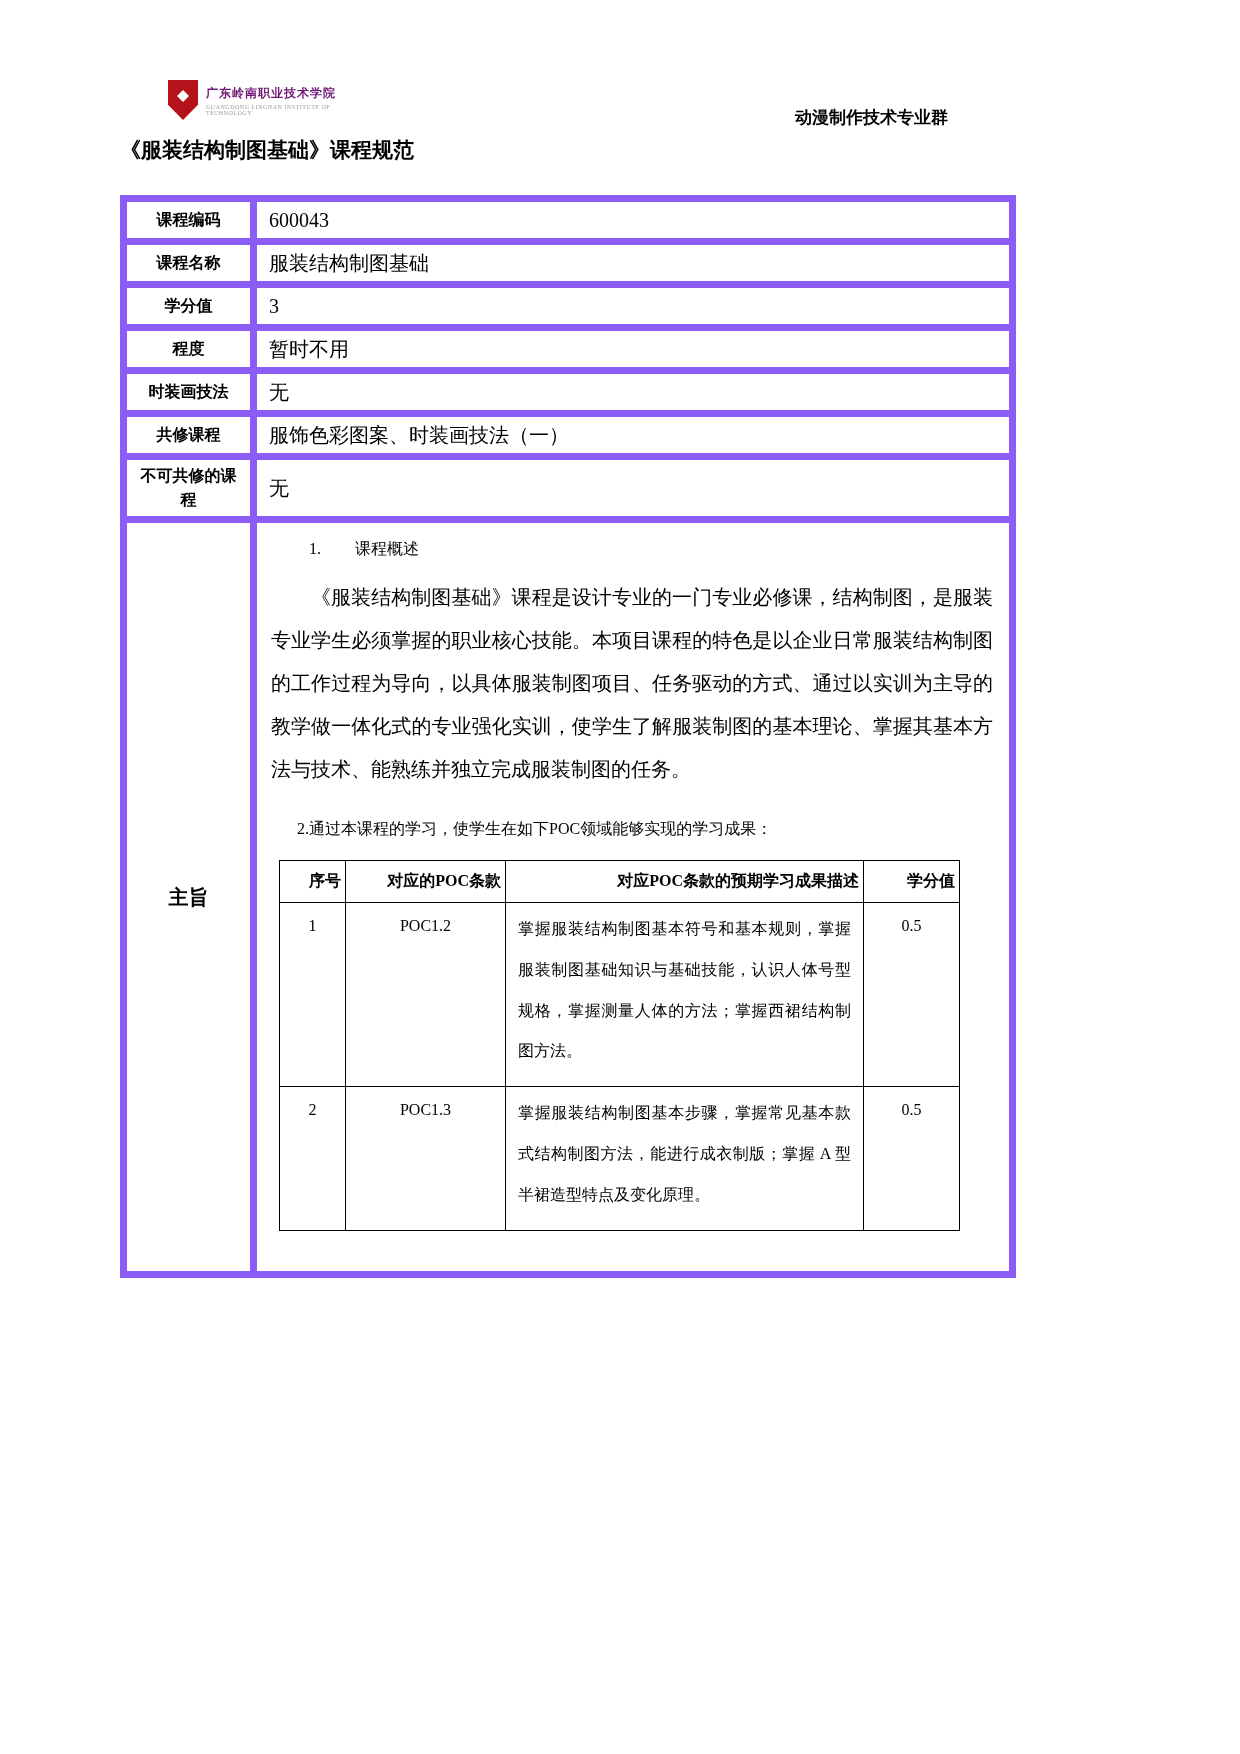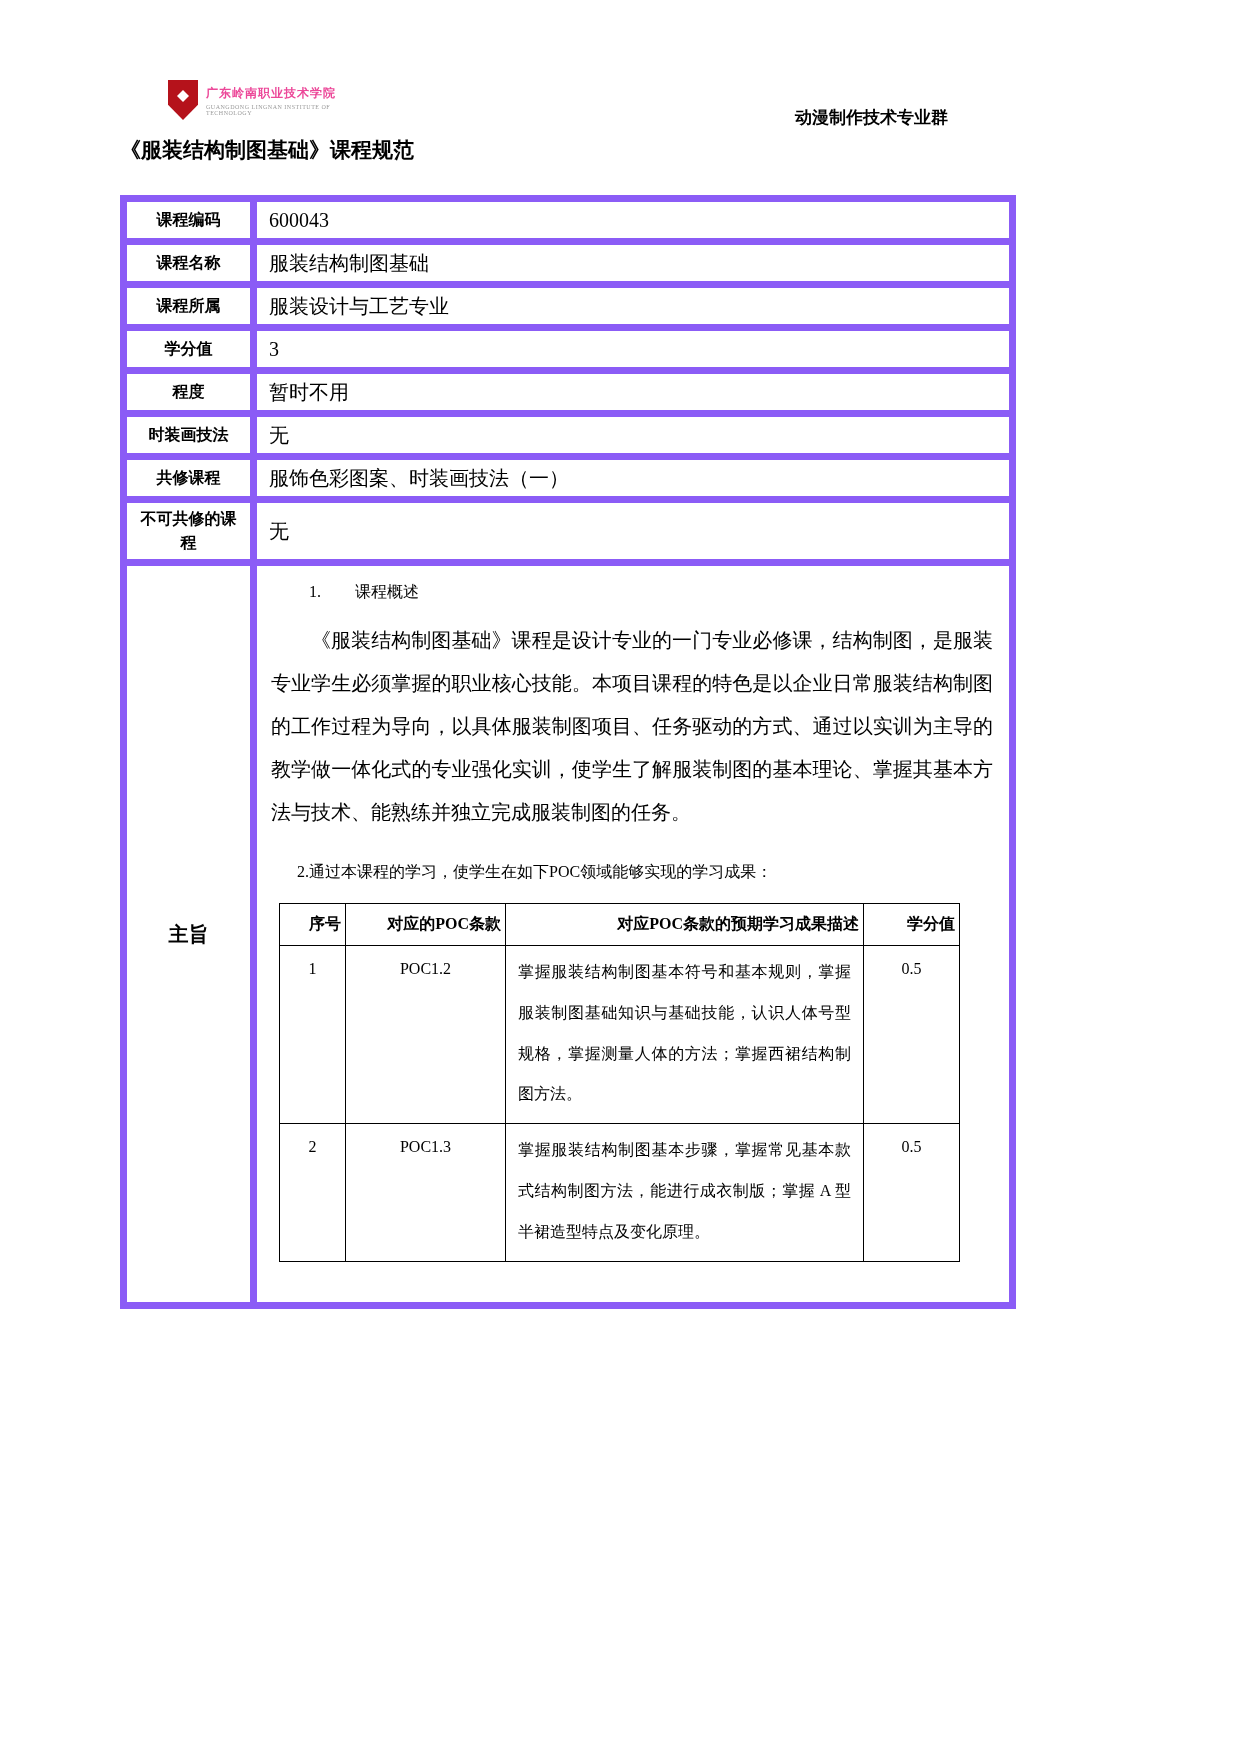--- a/index.html
+++ b/index.html
@@ -13,21 +13,21 @@
   
   .logo { position:absolute; top:80px; left:168px; display:flex; align-items:center; gap:8px; }
   .shield {
     width:30px; height:40px; background:#b5121b; position:relative;
     clip-path: polygon(0 0, 100% 0, 100% 62%, 50% 100%, 0 62%);
   }
   .shield::after {
     content:""; position:absolute; left:9px; top:10px; width:12px; height:12px;
     background:#ffffff; clip-path: polygon(50% 0, 100% 50%, 50% 100%, 0 50%);
   }
-  .logo-text .cn { font-size:12px; font-weight:bold; color:#ec4899; letter-spacing:1px; }
+  .logo-text .cn { font-size:12px; font-weight:bold; color:#701a75; letter-spacing:1px; }
   .logo-text .en { font-size:6px; color:#9a9a9a; width:160px; letter-spacing:0.5px; margin-top:2px; }
 
   .group-label {
     position:absolute; top:106px; right:292px;
     font-size:17px; font-weight:bold;
     font-family:"Liberation Sans","DejaVu Sans",sans-serif;
   }
 
   .doc-title {
     position:absolute; top:136px; left:120px; width:896px;
@@ -69,21 +69,21 @@
   .poc-table th, .poc-table td { border:1px solid #000; }
   .poc-table th {
     font-weight:bold; text-align:right; height:42px; padding:4px; font-size:16px;
   }
   .poc-table col.c-no { width:66px; }
   .poc-table col.c-clause { width:160px; }
   .poc-table col.c-desc { width:358px; }
   .poc-table col.c-credit { width:96px; }
   .poc-table td { vertical-align:top; text-align:center; padding:14px 6px 8px 6px; }
   .poc-table td.desc {
-    text-align:justify; line-height:2.55; padding:6px 12px 8px 12px;
+    text-align:justify; line-height:2.55; padding:6px 12px 14px 12px;
   }
 </style>
 </head>
 <body>
 
 <div class="page">
 
   <div class="logo">
     <div class="shield"></div>
     <div class="logo-text">
@@ -98,24 +98,20 @@
 
   <table class="info-table">
     <tbody>
         <tr class="r-simple">
       <td class="lbl">课程编码</td>
       <td class="val">600043</td>
     </tr>
     <tr class="r-simple">
       <td class="lbl">课程名称</td>
       <td class="val">服装结构制图基础</td>
-    </tr>
-    <tr class="r-simple">
-      <td class="lbl">课程所属</td>
-      <td class="val">服装设计与工艺专业</td>
     </tr>
     <tr class="r-simple">
       <td class="lbl">学分值</td>
       <td class="val">3</td>
     </tr>
     <tr class="r-simple">
       <td class="lbl">程度</td>
       <td class="val">暂时不用</td>
     </tr>
     <tr class="r-simple">

